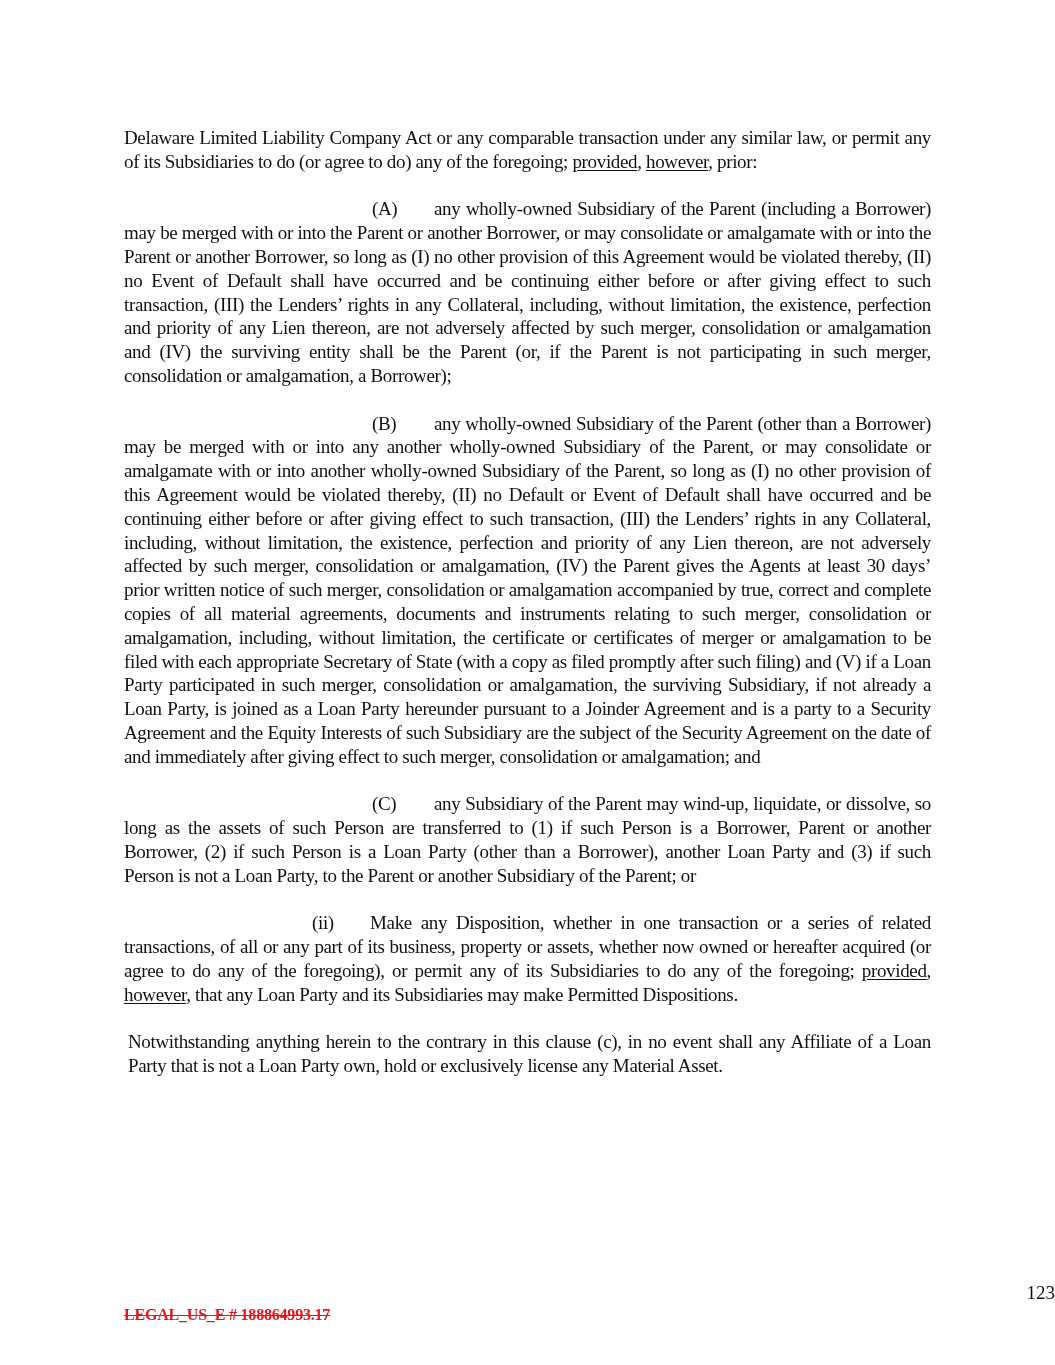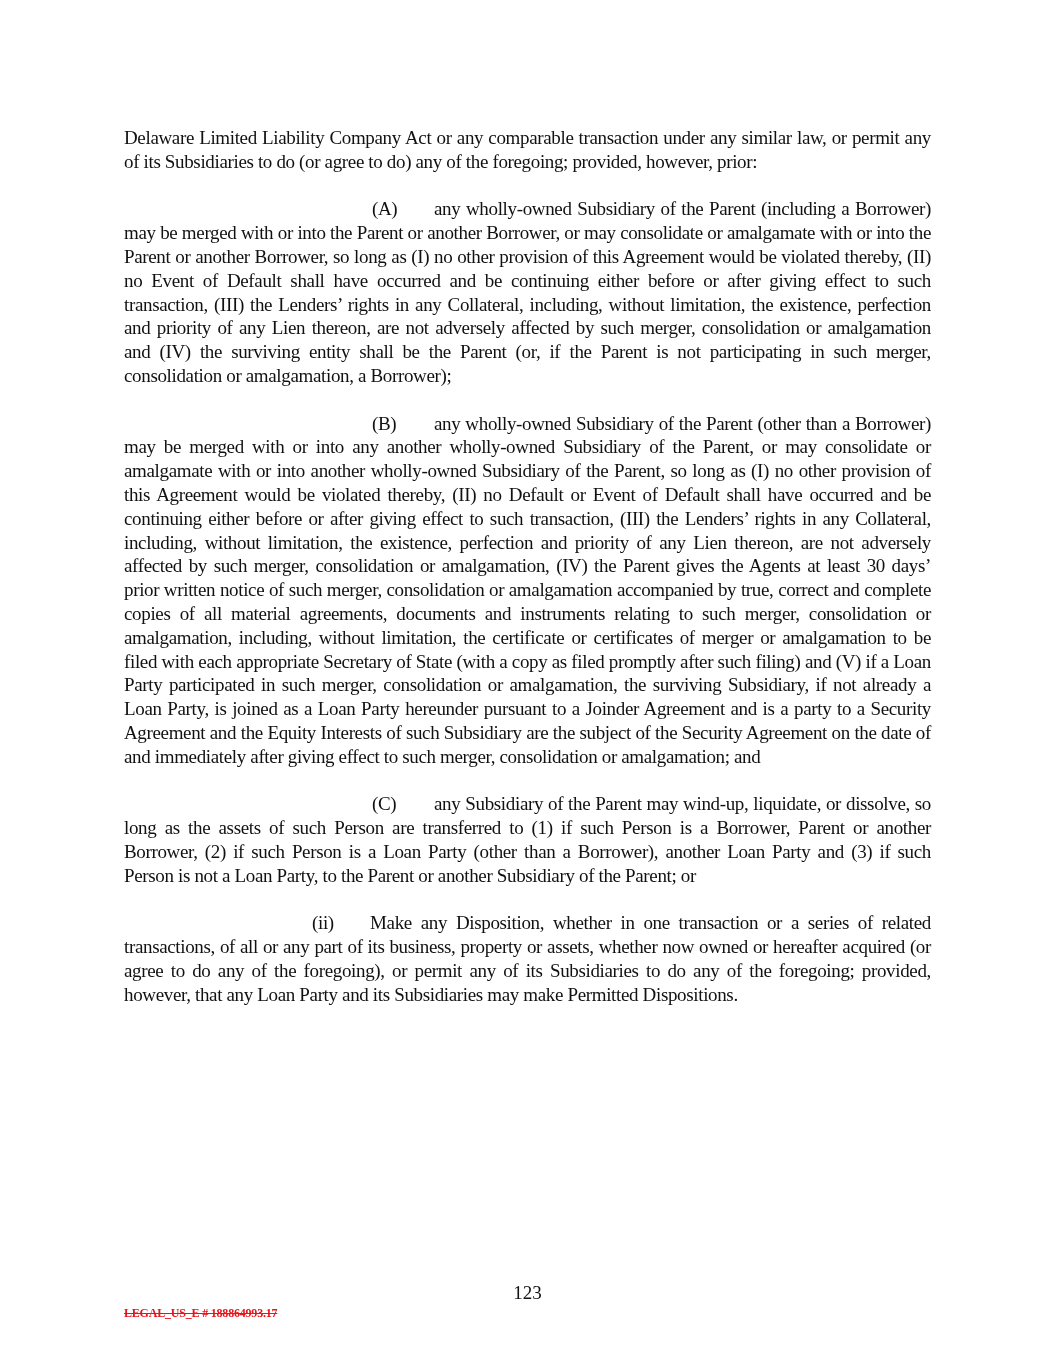--- a/index.html
+++ b/index.html
@@ -9,42 +9,43 @@
       font-family: "Liberation Serif", serif;
       font-size: 19px; line-height: 23.8px; color: #111;
       letter-spacing: -0.35px;
     }
     .page p { margin: 0; text-align: justify; }
     .gap { margin-top: 23.8px !important; }
     .ind-A { text-indent: 248px; }
     .ind-ii { text-indent: 188px; }
     .label { display: inline-block; width: 62px; text-indent: 0; }
     .label-ii { display: inline-block; width: 58px; text-indent: 0; font-family: Liberation Serif, serif; }
-    .u { text-underline-offset: 2px; }
+    .u { text-decoration: underline; text-underline-offset: 2px; }
     .lead-space { padding-left: 4px; }
     .page-number {
-      position: absolute; left: 0; width: 1055px; top: 1282px; text-align: center;
+      position: absolute; left: 0; width: 1055px; top: 1282px; text-align: right;
       font-family: "Liberation Serif", serif; font-size: 19px; color: #111;
     }
     .doc-id {
       position: absolute; left: 124px; top: 1306px;
-      font-family: "Liberation Serif", serif; font-size: 12px; font-weight: bold;
+      font-family: "Liberation Serif", serif; font-size: 16px; font-weight: bold;
       color: #e8141b; text-decoration: line-through; letter-spacing: -0.2px;
     }
   </style>
 </head>
 <body>
 
 <div class="page">
   <p><span>Delaware Limited Liability Company Act or any comparable transaction under any similar law, or permit any of its Subsidiaries to do (or agree to do) any of the foregoing; </span><span class="u">provided</span><span>, </span><span class="u">however</span><span>, prior:</span></p>
 
   <p class="gap ind-A"><span class="label">(A)</span><span>any wholly-owned Subsidiary of the Parent (including a Borrower) may be merged with or into the Parent or another Borrower, or may consolidate or amalgamate with or into the Parent or another Borrower, so long as (I) no other provision of this Agreement would be violated thereby, (II) no Event of Default shall have occurred and be continuing either before or after giving effect to such transaction, (III) the Lenders’ rights in any Collateral, including, without limitation, the existence, perfection and priority of any Lien thereon, are not adversely affected by such merger, consolidation or amalgamation and (IV) the surviving entity shall be the Parent (or, if the Parent is not participating in such merger, consolidation or amalgamation, a Borrower);</span></p>
 
   <p class="gap ind-A"><span class="label">(B)</span><span>any wholly-owned Subsidiary of the Parent (other than a Borrower) may be merged with or into any another wholly-owned Subsidiary of the Parent, or may consolidate or amalgamate with or into another wholly-owned Subsidiary of the Parent, so long as (I) no other provision of this Agreement would be violated thereby, (II) no Default or Event of Default shall have occurred and be continuing either before or after giving effect to such transaction, (III) the Lenders’ rights in any Collateral, including, without limitation, the existence, perfection and priority of any Lien thereon, are not adversely affected by such merger, consolidation or amalgamation, (IV) the Parent gives the Agents at least 30 days’ prior written notice of such merger, consolidation or amalgamation accompanied by true, correct and complete copies of all material agreements, documents and instruments relating to such merger, consolidation or amalgamation, including, without limitation, the certificate or certificates of merger or amalgamation to be filed with each appropriate Secretary of State (with a copy as filed promptly after such filing) and (V) if a Loan Party participated in such merger, consolidation or amalgamation, the surviving Subsidiary, if not already a Loan Party, is joined as a Loan Party hereunder pursuant to a Joinder Agreement and is a party to a Security Agreement and the Equity Interests of such Subsidiary are the subject of the Security Agreement on the date of and immediately after giving effect to such merger, consolidation or amalgamation; and</span></p>
 
   <p class="gap ind-A"><span class="label">(C)</span><span>any Subsidiary of the Parent may wind-up, liquidate, or dissolve, so long as the assets of such Person are transferred to (1) if such Person is a Borrower, Parent or another Borrower, (2) if such Person is a Loan Party (other than a Borrower), another Loan Party and (3) if such Person is not a Loan Party, to the Parent or another Subsidiary of the Parent; or</span></p>
 
   <p class="gap ind-ii"><span class="label-ii">(ii)</span><span>Make any Disposition, whether in one transaction or a series of related transactions, of all or any part of its business, property or assets, whether now owned or hereafter acquired (or agree to do any of the foregoing), or permit any of its Subsidiaries to do any of the foregoing; </span><span class="u">provided</span><span>, </span><span class="u">however</span><span>, that any Loan Party and its Subsidiaries may make Permitted Dispositions.</span></p>
 
+  <p class="gap lead-space">Notwithstanding anything herein to the contrary in this clause (c), in no event shall any Affiliate of a Loan Party that is not a Loan Party own, hold or exclusively license any Material Asset.</p>
 </div>
 
 <div class="page-number">123</div>
 <div class="doc-id">LEGAL_US_E # 188864993.17</div>
 
 </body></html>

